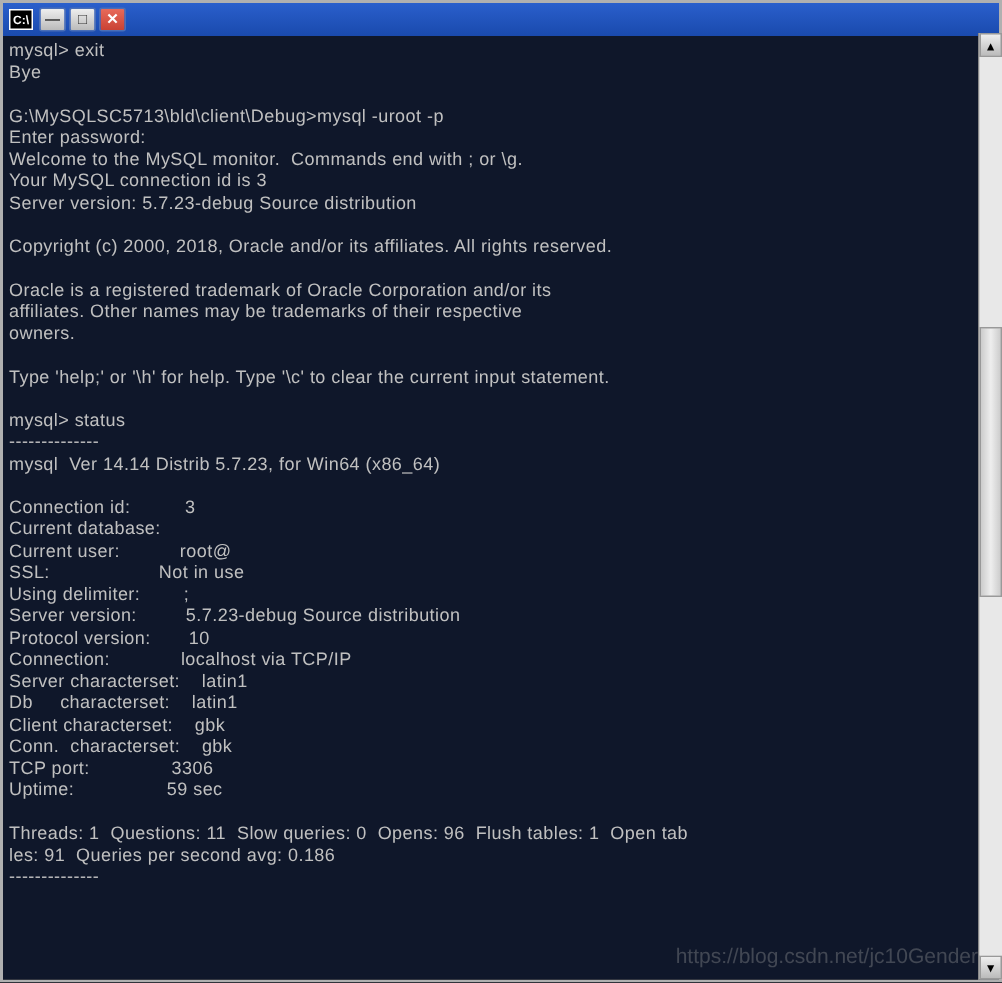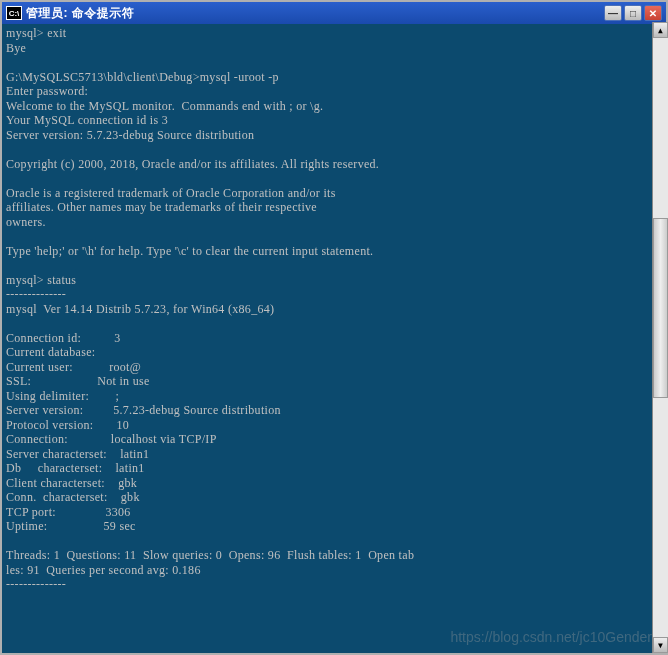--- a/index.html
+++ b/index.html
@@ -52,23 +52,23 @@
       align-items: center;
       justify-content: center;
       font-size: 10px;
       color: #333;
       font-weight: bold;
       cursor: pointer;
     }
     .wc-btn.close { background: linear-gradient(to bottom, #e86a5a, #c94234); color: #fff; }
     .terminal {
       flex: 1;
-      background: #0c4a6e;
+      background: #0f172a;
       color: #c0c0c0;
-      font-family: Liberation Serif, serif;
+      font-family: Liberation Sans, sans-serif;
       font-size: 12px;
       line-height: 14.5px;
       padding: 2px 4px;
       white-space: pre;
       overflow: hidden;
       position: relative;
       letter-spacing: 0.3px;
     }
     .scrollbar {
       position: absolute;
@@ -110,21 +110,20 @@
       font-family: sans-serif;
       pointer-events: none;
     }
   </style>
 </head>
 <body>
 
 <div class="window">
   <div class="titlebar">
     <div class="titlebar-icon">C:\</div>
-    <div class="titlebar-text">管理员: 命令提示符</div>
     <div class="window-controls">
       <div class="wc-btn">—</div>
       <div class="wc-btn">□</div>
       <div class="wc-btn close">✕</div>
     </div>
   </div>
   <div class="terminal" id="terminal-body">mysql&gt; exit
 Bye
 
 G:\MySQLSC5713\bld\client\Debug&gt;mysql -uroot -p

